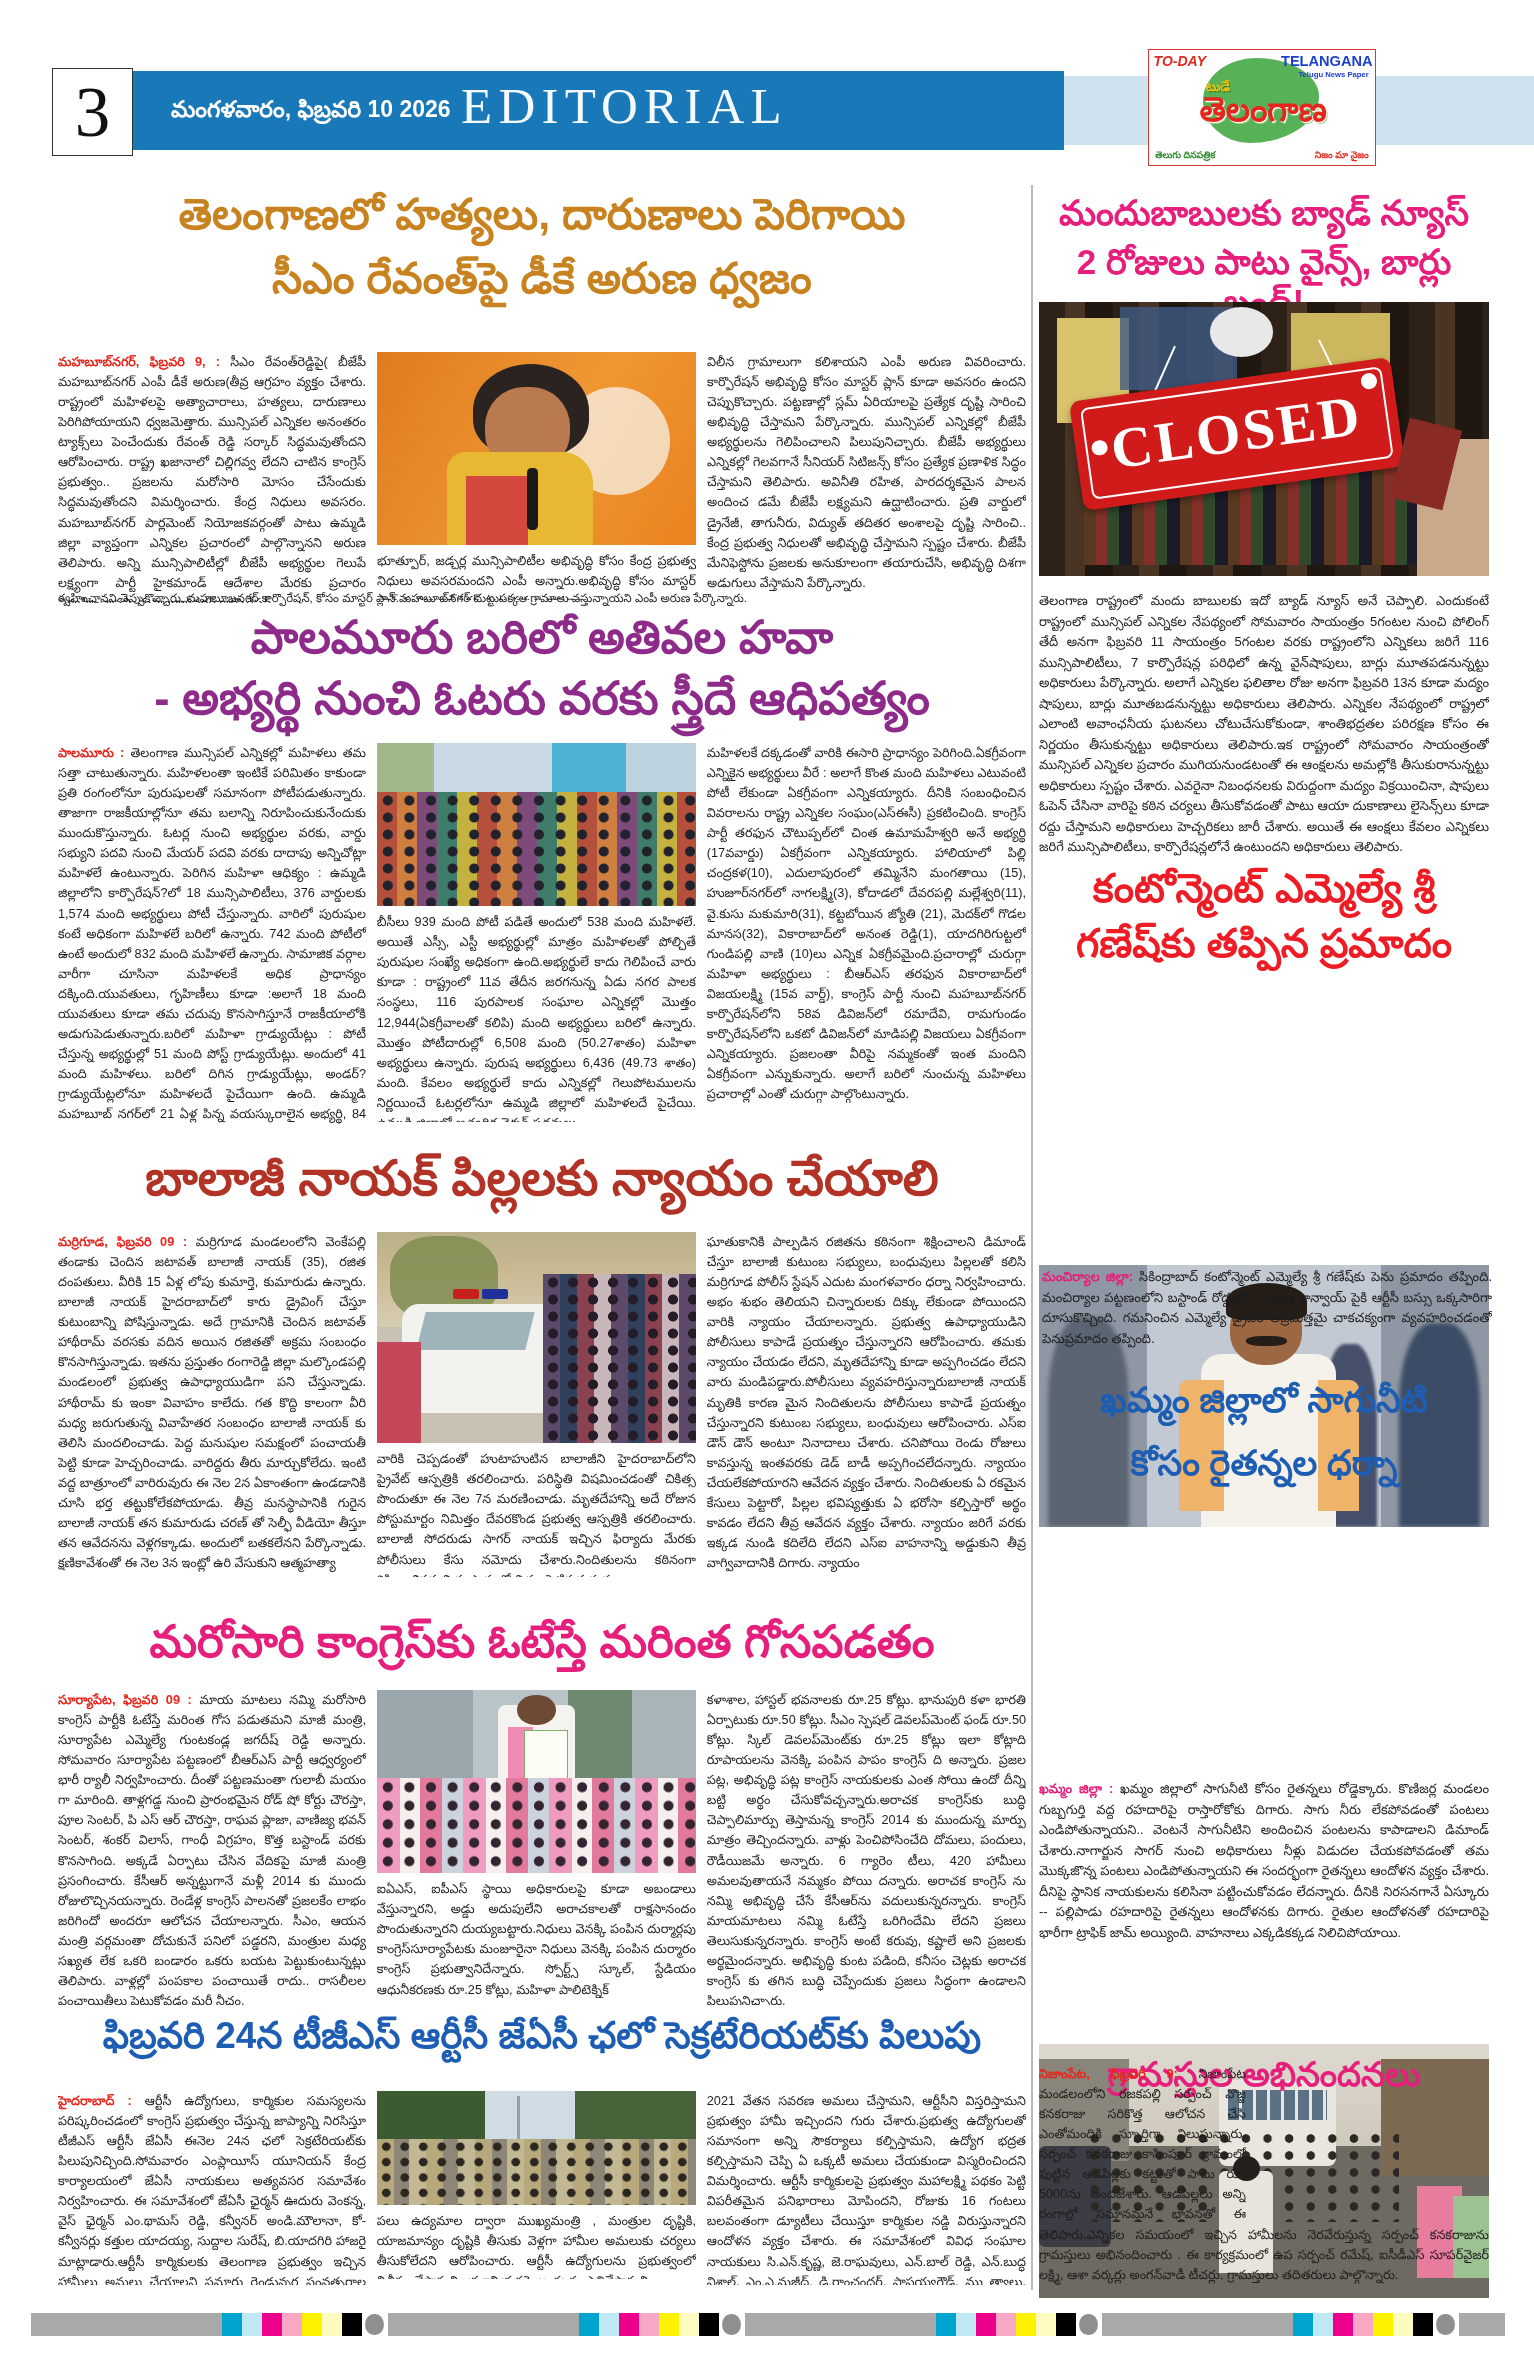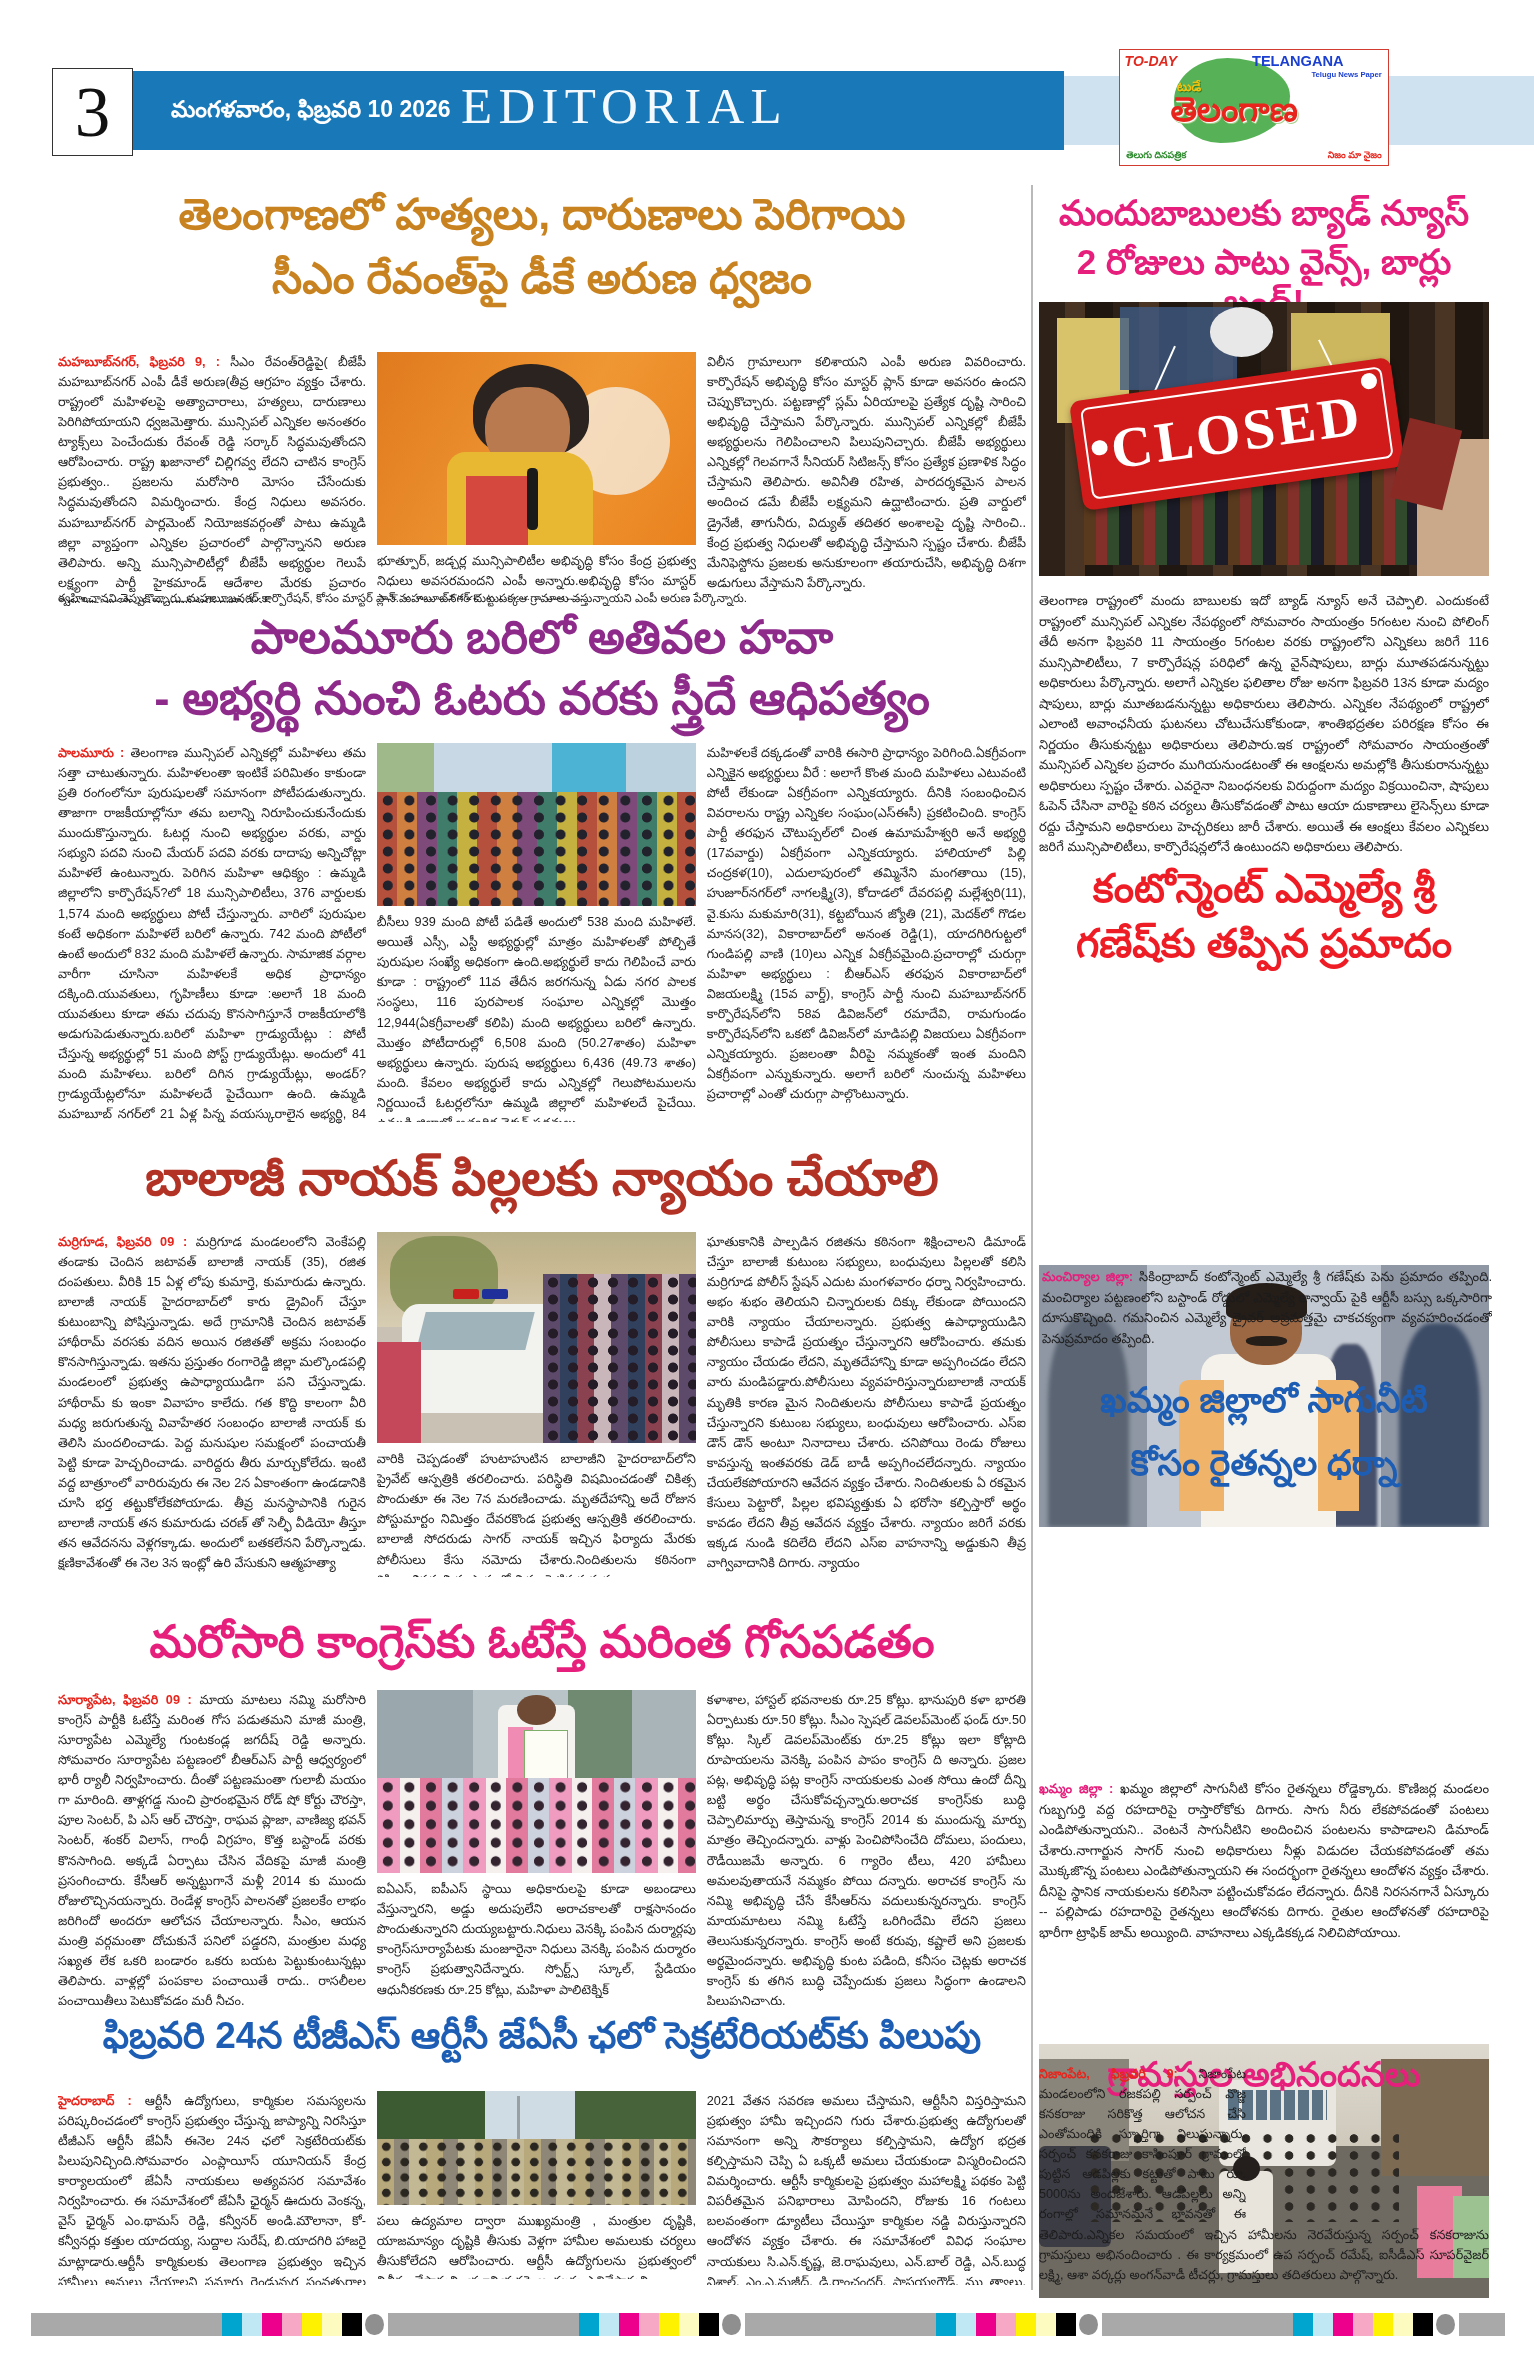--- a/index.html
+++ b/index.html
@@ -6,21 +6,21 @@
   #page{position:relative;width:1534px;height:2377px;background:#ffffff;font-family:"Liberation Sans",sans-serif;overflow:hidden;}
   .abs{position:absolute;}
   
   #numbox{left:52px;top:68px;width:79px;height:86px;background:#fff;border:1.5px solid #333;display:flex;align-items:center;justify-content:center;font-family:"Liberation Serif",serif;font-size:71px;color:#111;}
   #bluebar{left:117px;top:71px;width:947px;height:79px;background:#1878b8;}
   #lightbar{left:1064px;top:76px;width:470px;height:69px;background:#cfe2f0;}
   #whitetick{left:131px;top:80px;width:2.3px;height:60px;background:#fff;}
   #datetext{left:171px;top:96px;color:#fff;font-weight:bold;font-size:23px;}
   #sectiontitle{left:432px;top:77px;width:385px;text-align:center;font-family:"Liberation Serif",serif;font-size:51px;letter-spacing:6.2px;color:#f4f9fd;}
   
-  #logobox{left:1119px;top:49px;width:270px;height:117px;background:#fff;border:1.5px solid #d23b2f;box-sizing:border-box;overflow:hidden;}
+  #logobox{left:1148px;top:49px;width:228px;height:117px;background:#fff;border:1.5px solid #d23b2f;box-sizing:border-box;overflow:hidden;}
   .lg-row1{position:absolute;left:4.6px;top:3.1px;width:219px;display:flex;justify-content:space-between;}
   .lg-today{color:#e02a20;font-weight:bold;font-size:14px;font-style:italic;}
   .lg-tel{color:#1b3fd0;font-weight:bold;font-size:14.6px;}
   .lg-sub{position:absolute;right:6.2px;top:20px;color:#1b3fd0;font-size:7.7px;font-weight:bold;}
   .lg-map{position:absolute;left:54px;top:7.7px;width:116px;height:85px;background:#3aa33a;border-radius:46% 54% 60% 40%/50% 45% 55% 50%;opacity:.85;}
   .lg-script{position:absolute;left:7.7px;top:40px;width:213px;text-align:center;color:#e8251c;font-weight:bold;font-size:34px;text-shadow:0.8px 0.8px 0 #fff,1.5px 1.5px 0 #a8d08d;}
   .lg-tud{position:absolute;left:57px;top:29px;color:#f4c20d;font-weight:bold;font-size:13px;text-shadow:0.8px 0.8px 0 #2c7a2c;}
   .lg-b1{position:absolute;left:6.2px;bottom:3.1px;color:#2c8a2c;font-size:9.3px;font-weight:bold;}
   .lg-b2{position:absolute;right:6.2px;bottom:3.1px;color:#e8251c;font-size:9.3px;font-weight:bold;}
   

